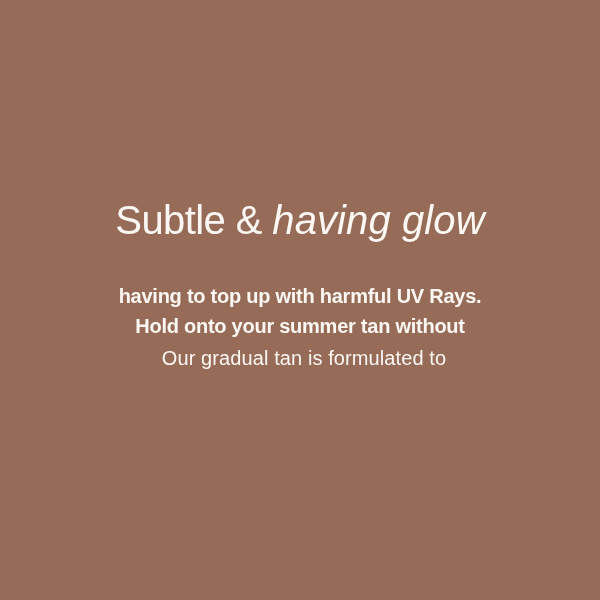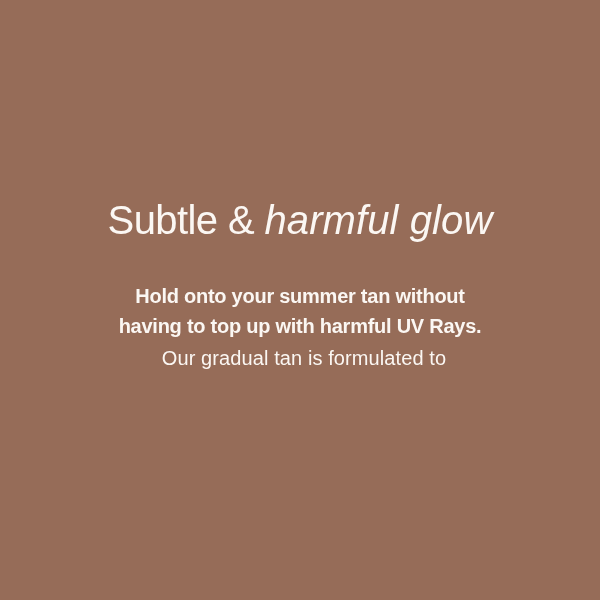--- a/index.html
+++ b/index.html
@@ -85,25 +85,25 @@
     white-space: nowrap;
   }
 </style>
 </head>
 <body>
 
 <div class="promo-card">
 
   <div class="content-block">
 
-    <h1 class="headline"><span class="headline-strong">Subtle&nbsp;&amp;</span> <span class="headline-accent">harmful glow</span></h1>
+    <h1 class="headline"><span class="headline-strong">Subtle&nbsp;&amp;</span> <span class="headline-accent">having glow</span></h1>
 
     <p class="subhead">
+      <span class="line">having to top up with harmful UV Rays.</span>
       <span class="line">Hold onto your summer tan without</span>
-      <span class="line">having to top up with harmful UV Rays.</span>
     </p>
 
     <p class="bodycopy">
       <span class="line">Our gradual tan is formulated to</span>
     </p>
 
   </div>
 
 </div>
 

